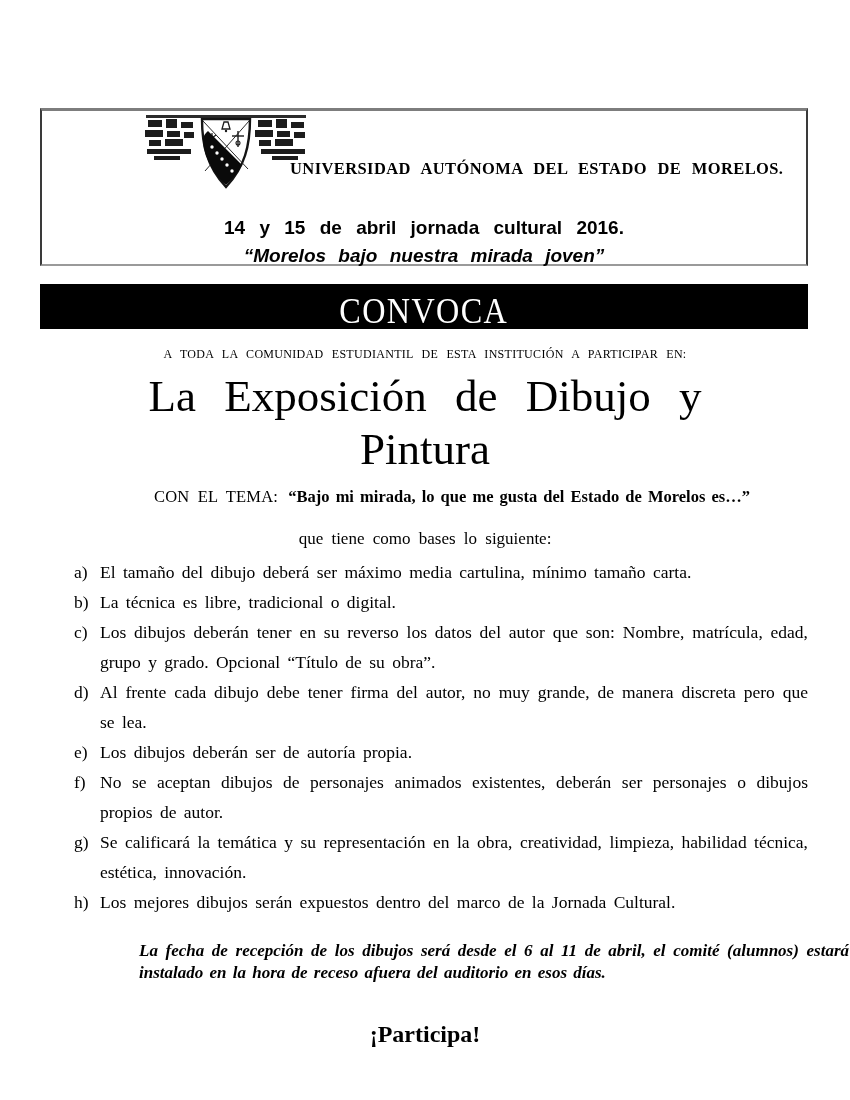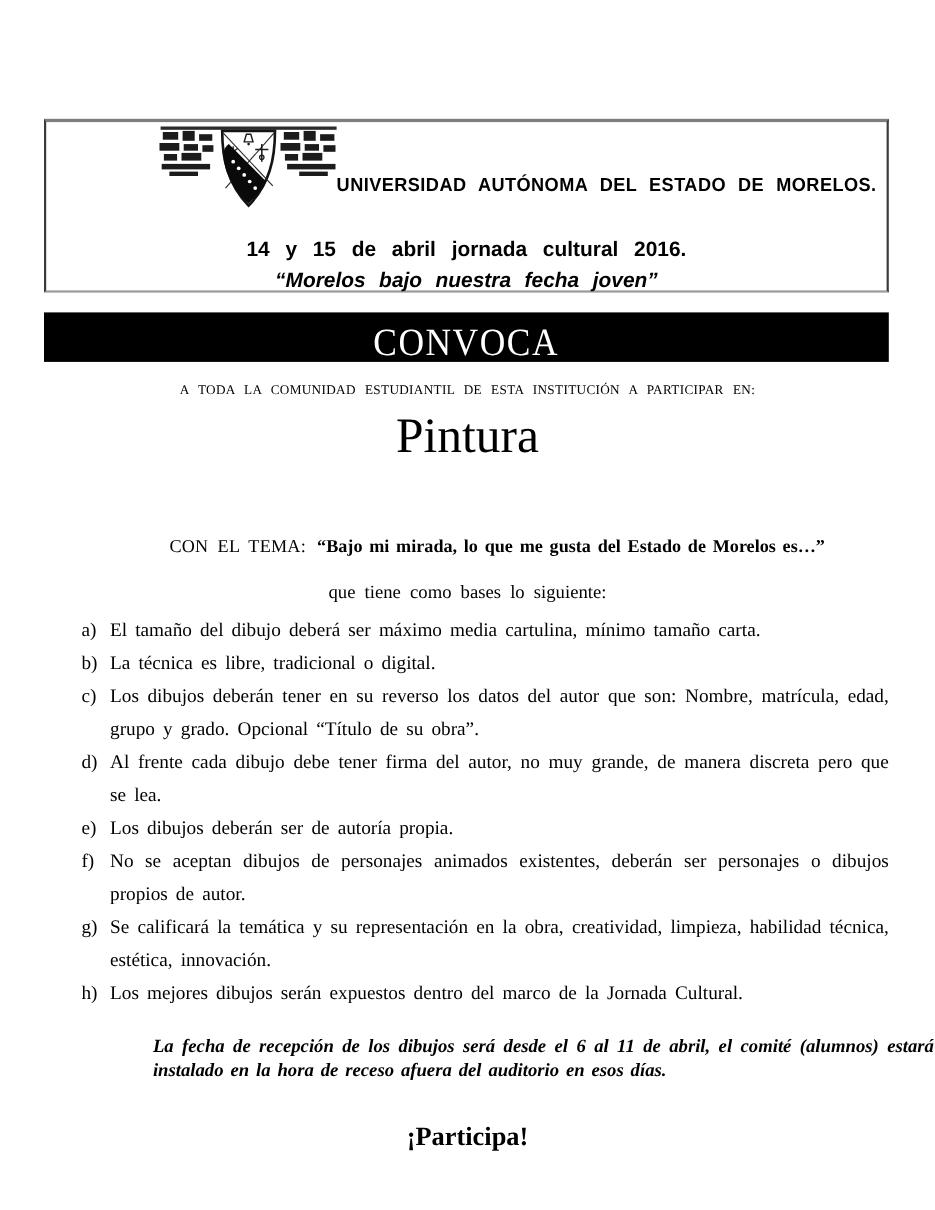--- a/index.html
+++ b/index.html
@@ -24,22 +24,22 @@
     box-sizing: border-box;
     background: #ffffff;
   }
   .crest {
     position: absolute;
     left: 100px; top: 2px;
     width: 168px; height: 78px;
   }
   .university {
     position: absolute;
-    left: 264px; top: 48px;
-    font-family: Liberation Sans, sans-serif;
+    left: 248px; top: 48px;
+    font-family: Liberation Serif, serif;
     font-weight: 700;
     font-size: 16.5px;
     letter-spacing: 0.4px;
     word-spacing: 6px;
     transform: scaleY(1.05);
     white-space: nowrap;
   }
   .hline {
     position: absolute;
     left: 0; width: 100%;
@@ -204,30 +204,31 @@
         <circle cx="70" cy="34" r="1.7"></circle>
         <circle cx="75" cy="40" r="1.7"></circle>
         <circle cx="80" cy="46" r="1.7"></circle>
         <circle cx="85" cy="52" r="1.7"></circle>
         <circle cx="90" cy="58" r="1.7"></circle>
       </g>
     </svg>
 
     <div class="university">UNIVERSIDAD AUTÓNOMA DEL ESTADO DE MORELOS.</div>
     <div class="hline event">14 y 15 de abril jornada cultural 2016.</div>
-    <div class="hline motto">“Morelos bajo nuestra fecha joven”</div>
+    <div class="hline motto">“Morelos bajo nuestra mirada joven”</div>
   </div>
 
   <div class="banner">
     <span class="banner-label">CONVOCA</span>
   </div>
 
   <div class="intro">A TODA LA COMUNIDAD ESTUDIANTIL DE ESTA INSTITUCIÓN A PARTICIPAR EN:</div>
 
   <div class="title">
+    <div>La Exposición de Dibujo y</div>
     <div>Pintura</div>
   </div>
 
   <div class="theme">
     <span class="prefix">CON EL TEMA:</span>
     <span class="text">“Bajo mi mirada, lo que me gusta del Estado de Morelos es…”</span>
   </div>
 
   <div class="bases-intro">que tiene como bases lo siguiente:</div>
 

